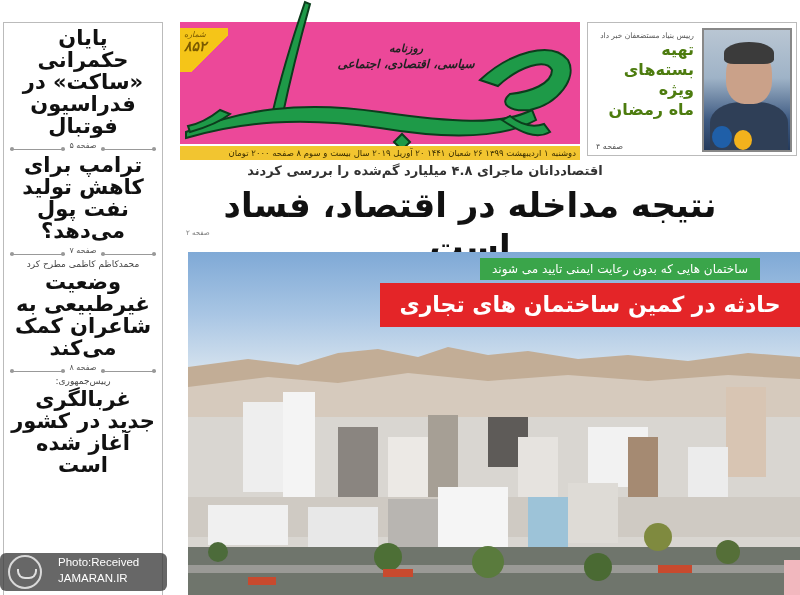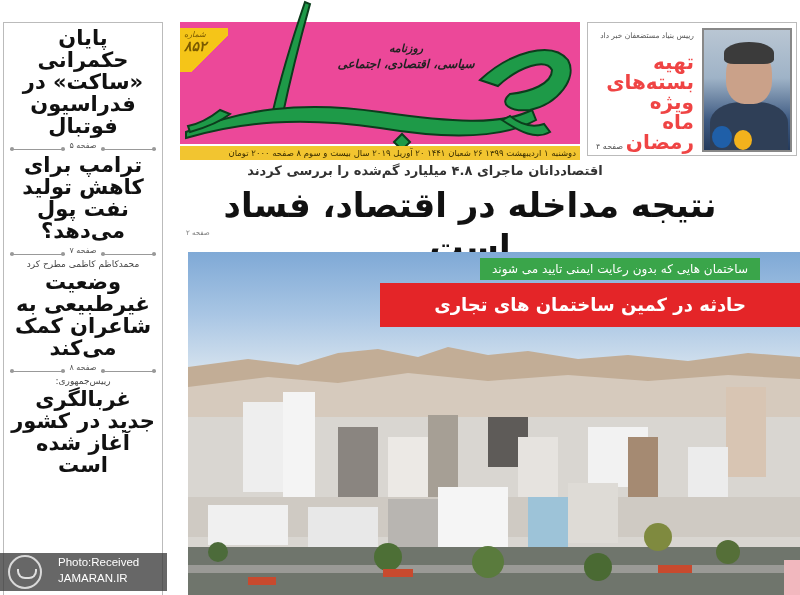--- a/index.html
+++ b/index.html
@@ -71,21 +71,21 @@
     background: #3b3b3b;
   }
   .right-box .photo .suit {
     position: absolute; left: 6px; top: 72px; width: 78px; height: 52px; border-radius: 40% 40% 0 0;
     background: #2f3f57;
   }
   .right-box .photo .mic1 { position: absolute; left: 8px; top: 96px; width: 20px; height: 22px; border-radius: 50%; background: #1f5fa8; }
   .right-box .photo .mic2 { position: absolute; left: 30px; top: 100px; width: 18px; height: 20px; border-radius: 50%; background: #f3b21c; }
   .right-box .text { position: absolute; right: 102px; top: 8px; width: 100px; text-align: right; }
   .right-box .kicker { font-size: 7.5px; color: #555; }
-  .right-box .headline { font-size: 20px; font-weight: bold; line-height: 20px; margin-top: 12px; color: #ef4444; }
+  .right-box .headline { font-size: 16px; font-weight: bold; line-height: 20px; color: #4d7c0f; }
   .right-box .pg { position: absolute; left: 8px; bottom: 4px; font-size: 8px; color: #555; }
 
   
   .main-kicker {
     position: absolute; left: 180px; top: 163px; width: 490px; text-align: center;
     font-size: 13px; color: #333; font-weight: bold;
   }
   .main-headline {
     position: absolute; left: 180px; top: 184px; width: 580px; text-align: center;
     font-size: 34px; font-weight: bold; color: #111; letter-spacing: -1px; line-height: 42px;
@@ -102,28 +102,28 @@
     background: linear-gradient(180deg, #7fa9d6 0%, #a9c6e4 45%, #e6edf2 100%);
   }
   .feature .mountains { position: absolute; left: 0; top: 95px; width: 612px; height: 80px; }
   .feature .city { position: absolute; left: 0; top: 135px; width: 612px; height: 208px; }
   .feature .sub-kicker {
     position: absolute; right: 40px; top: 6px; height: 22px; padding: 0 12px;
     background: #3aa54a; color: #fff; font-size: 12px; line-height: 22px; white-space: nowrap;
   }
   .feature .feature-title {
     position: absolute; right: 0; top: 31px; width: 420px; height: 44px;
-    background: #e42528; color: #fff; font-size: 18px; font-weight: bold; line-height: 44px;
+    background: #e42528; color: #fff; font-size: 22px; font-weight: bold; line-height: 44px;
     text-align: center; letter-spacing: -0.5px;
   }
 
   
   .watermark {
     position: absolute; left: 0; top: 553px; width: 167px; height: 38px;
-    background: rgba(60,60,60,0.78); direction: ltr;
+    background: rgba(60,60,60,0.78); direction: ltr; border-radius: 6px;
   }
   .watermark .logo {
     position: absolute; left: 8px; top: 2px; width: 34px; height: 34px; border-radius: 50%;
     border: 2px solid rgba(255,255,255,0.75);
   }
   .watermark .logo::after {
     content: ""; position: absolute; left: 7px; top: 12px; width: 16px; height: 8px;
     border: 2px solid rgba(255,255,255,0.8); border-top: none; border-radius: 0 0 8px 8px;
   }
   .watermark .line1, .watermark .line2 {

